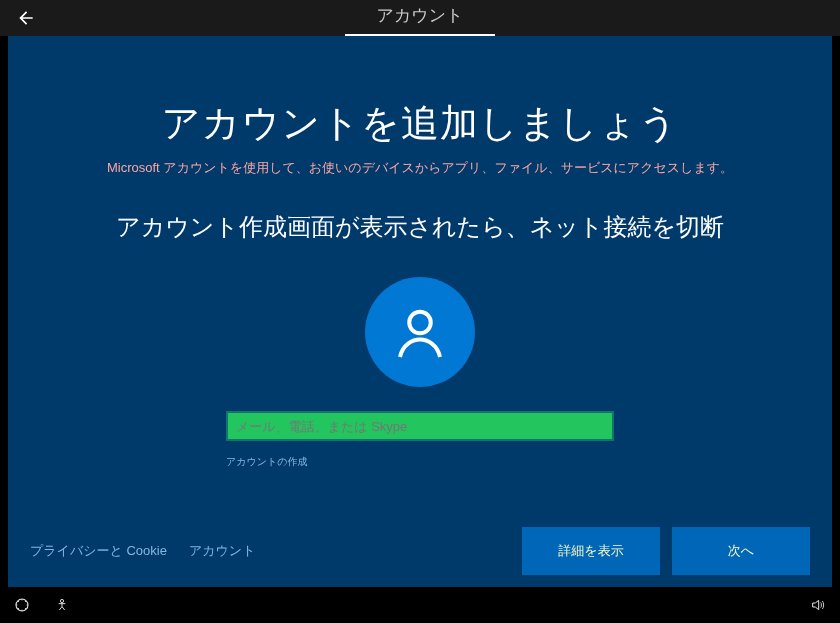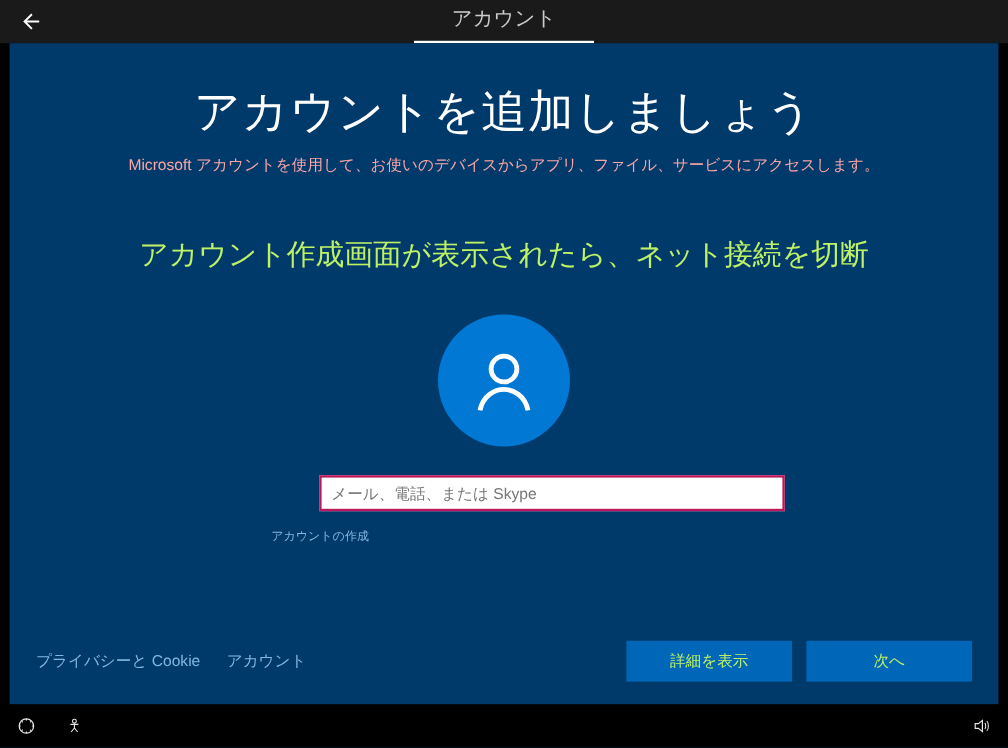--- a/index.html
+++ b/index.html
@@ -49,34 +49,34 @@
     left: 8px;
     right: 8px;
     bottom: 36px;
     background: #003a6b;
     color: #fff;
     display: flex;
     flex-direction: column;
     align-items: center;
   }
   .heading {
-    margin-top: 32px;
+    margin-top: 62px;
     font-size: 38px;
     font-weight: 300;
     letter-spacing: 1px;
   }
   .subheading {
     margin-top: 10px;
     font-size: 13px;
     color: #fca5a5;
   }
   .instruction {
-    margin-top: 49px;
+    margin-top: 34px;
     font-size: 24px;
-    color: #bef264;
+    color: #ffffff;
     font-weight: 400;
   }
   .avatar-circle {
     margin-top: 34px;
     width: 110px;
     height: 110px;
     border-radius: 50%;
     background: #0078d4;
     display: flex;
     align-items: center;
@@ -86,27 +86,26 @@
   .signin-box {
     margin-top: 24px;
     width: 388px;
     display: flex;
     flex-direction: column;
     align-items: flex-start;
   }
   .signin-input {
     width: 100%;
     height: 30px;
-    border: 2px solid #be185d;
-    background: #ffffff;
+    border: 2px solid #0f766e;
+    background: #22c55e;
     font-size: 13px;
     padding: 0 8px;
     color: #333;
     outline: none;
-    margin-left: 40px;
   }
   .signin-input::placeholder { color: #767676; }
   .create-link {
     margin-top: 14px;
     font-size: 10px;
     color: #7fb8e0;
     cursor: pointer;
   }
   .footer-row {
     position: absolute;
@@ -124,23 +123,23 @@
     color: #7fb8e0;
   }
   .footer-links span { cursor: pointer; }
   .footer-buttons {
     margin-left: auto;
     display: flex;
     gap: 12px;
   }
   .ms-btn {
     width: 138px;
-    height: 34px;
+    height: 48px;
     background: #0067b8;
-    color: #bef264;
+    color: #fef9c3;
     border: none;
     font-size: 13px;
     cursor: pointer;
   }
   .taskbar {
     position: absolute;
     left: 0; right: 0; bottom: 0;
     height: 36px;
     background: #000;
     display: flex;

